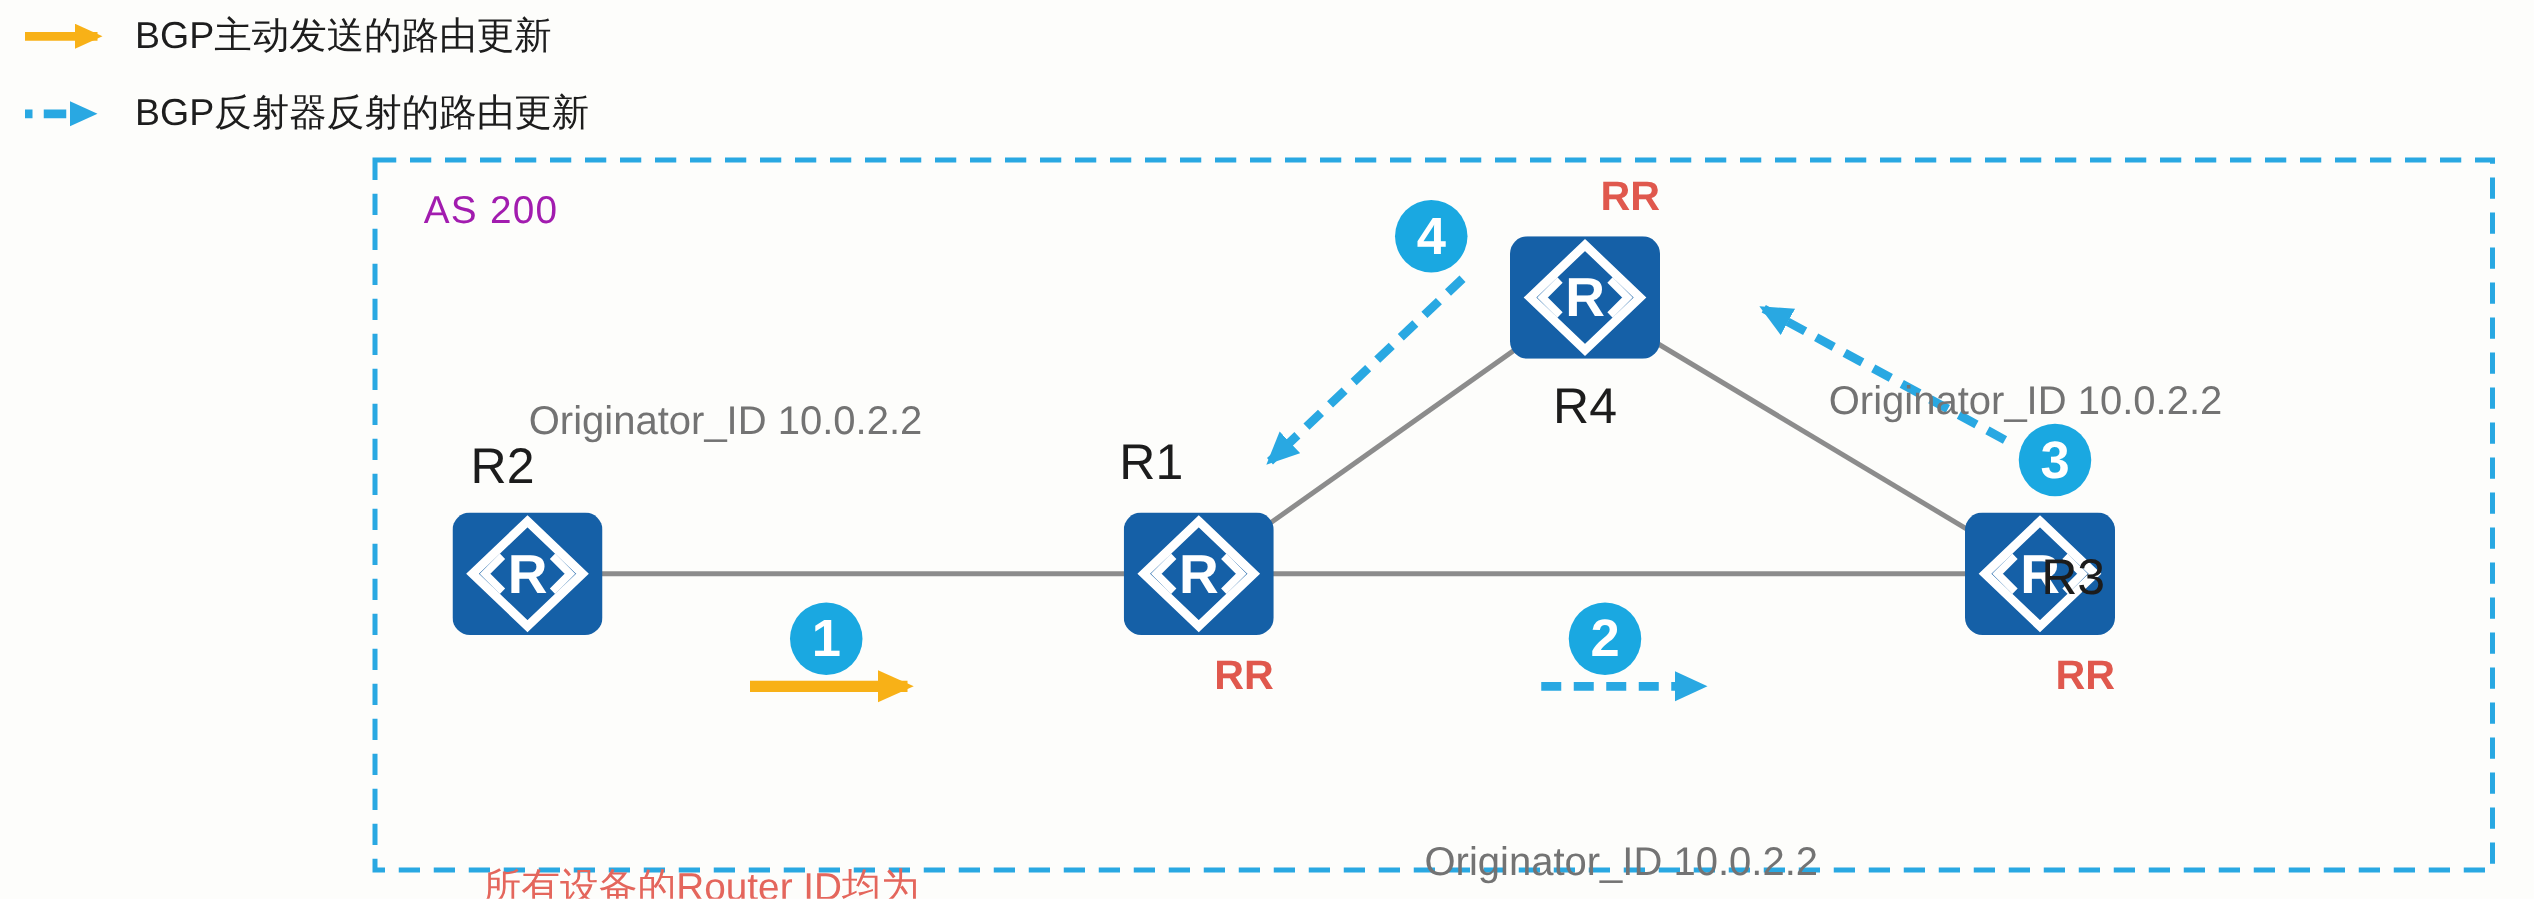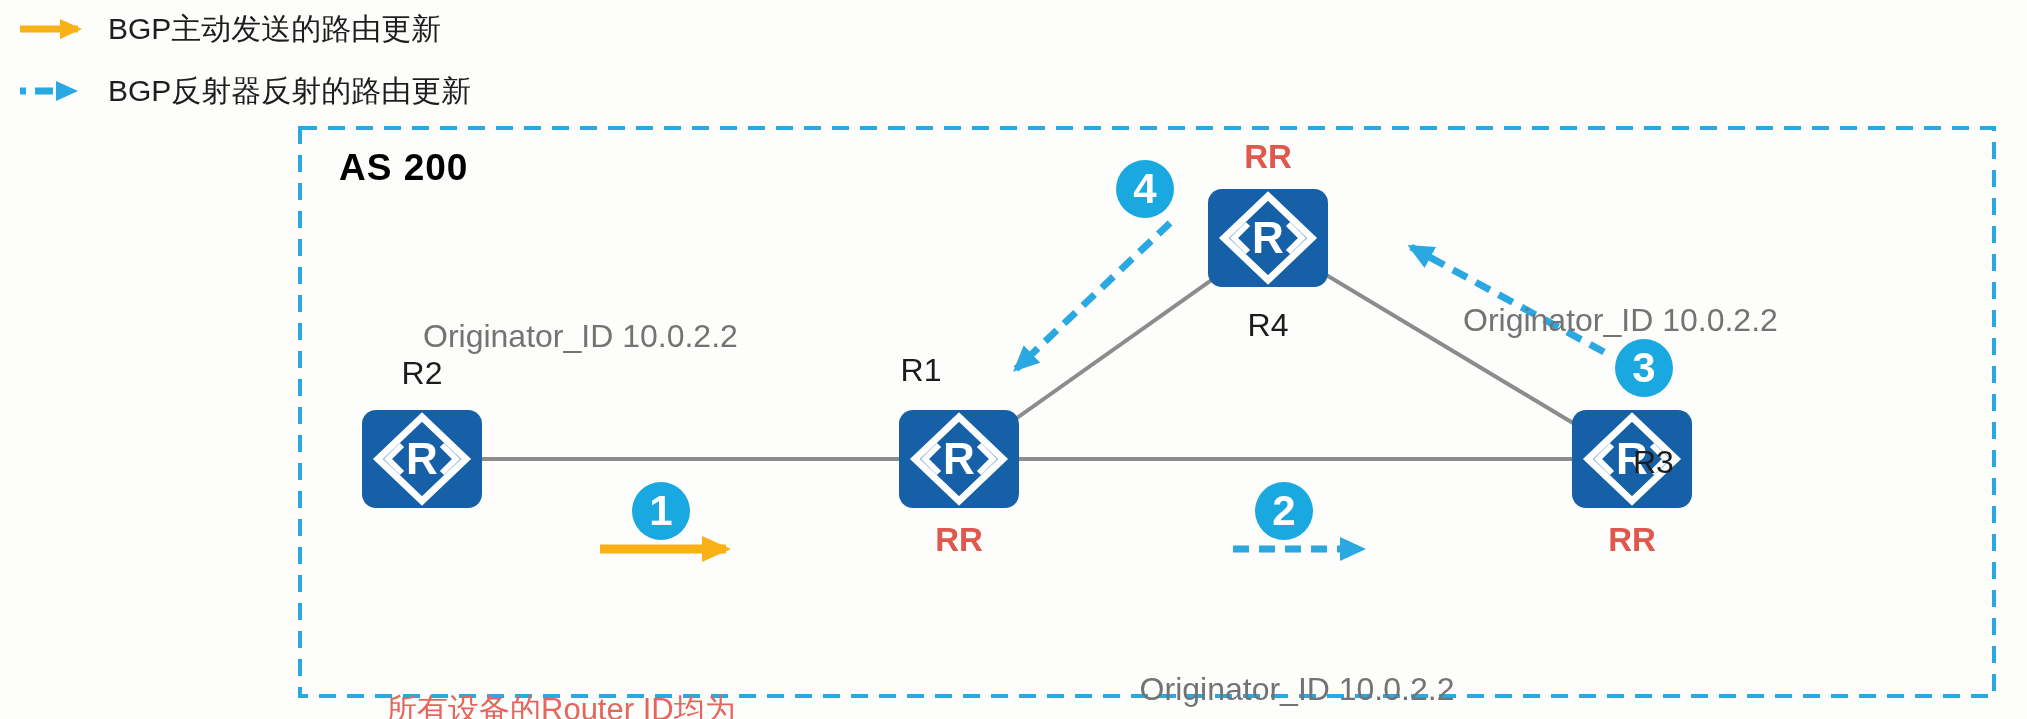--- a/index.html
+++ b/index.html
@@ -1,24 +1,24 @@
 <!DOCTYPE html>
 <html><head>
 <meta charset="utf-8">
 <style>
   html,body{margin:0;padding:0;}
   body{font-family:"Liberation Sans",sans-serif;background:#ffffff;}
   .canvas{position:relative;width:2027px;height:719px;background:#fdfdfb;overflow:hidden;}
   .overlay{position:absolute;left:0;top:0;pointer-events:none;}
   .lg{position:absolute;font-size:30px;color:#1d1d1d;line-height:42px;white-space:pre;}
-  .as-label{position:absolute;left:339px;top:149px;font-size:37px;font-weight:bold;color:#000000;line-height:38px;letter-spacing:1px;}
+  .as-label{position:absolute;left:339px;top:149px;font-size:31px;font-weight:normal;color:#a21caf;line-height:38px;letter-spacing:1px;}
   .router{position:absolute;width:120px;height:98px;}
-  .rlabel{position:absolute;font-size:32px;color:#1c1c1c;line-height:37px;}
+  .rlabel{position:absolute;font-size:40px;color:#1c1c1c;line-height:37px;}
   .rlabel.ctr{width:120px;text-align:center;}
-  .rr{position:absolute;width:120px;text-align:center;font-size:33px;font-weight:bold;color:#e0584d;line-height:38px;}
+  .rr{position:absolute;width:120px;text-align:right;font-size:33px;font-weight:bold;color:#e0584d;line-height:38px;}
   .badge{position:absolute;width:58px;height:58px;border-radius:50%;background:#1aa8e1;color:#ffffff;
          font-size:42px;font-weight:bold;text-align:center;line-height:58px;}
   .anno{position:absolute;font-size:32px;color:#737373;line-height:47px;white-space:pre;}
   .anno.ctr{text-align:center;}
   .note{position:absolute;left:386px;top:597px;font-size:31px;color:#e4665c;line-height:45px;white-space:pre;}
 </style>
 </head>
 <body>
 
 <div class="canvas">
@@ -89,21 +89,21 @@
   <div class="router" style="left:1208px;top:189px;">
     <svg viewBox="0 0 120 98" width="120" height="98">
       <rect x="0" y="0" width="120" height="98" rx="14" fill="#1560a7"></rect>
       <polygon points="60,7 104,49 60,91 16,49" fill="none" stroke="#ffffff" stroke-width="7"></polygon>
       <polyline points="40,35 26,49 40,63" fill="none" stroke="#ffffff" stroke-width="6"></polyline>
       <polyline points="80,35 94,49 80,63" fill="none" stroke="#ffffff" stroke-width="6"></polyline>
       <text x="60" y="64" text-anchor="middle" font-size="44" font-weight="bold" fill="#ffffff">R</text>
     </svg>
   </div>
 
-  <span class="rlabel ctr" style="left:362px;top:355px;">R2</span>
+  <span class="rlabel ctr" style="left:342px;top:355px;">R2</span>
   <span class="rlabel ctr" style="left:861px;top:352px;">R1</span>
   <span class="rlabel" style="left:1633px;top:444px;">R3</span>
   <span class="rlabel ctr" style="left:1208px;top:307px;">R4</span>
 
   <span class="rr" style="left:899px;top:521px;">RR</span>
   <span class="rr" style="left:1572px;top:521px;">RR</span>
   <span class="rr" style="left:1208px;top:138px;">RR</span>
 
   <div class="badge" style="left:632px;top:482px;">1</div>
   <div class="badge" style="left:1255px;top:482px;">2</div>

